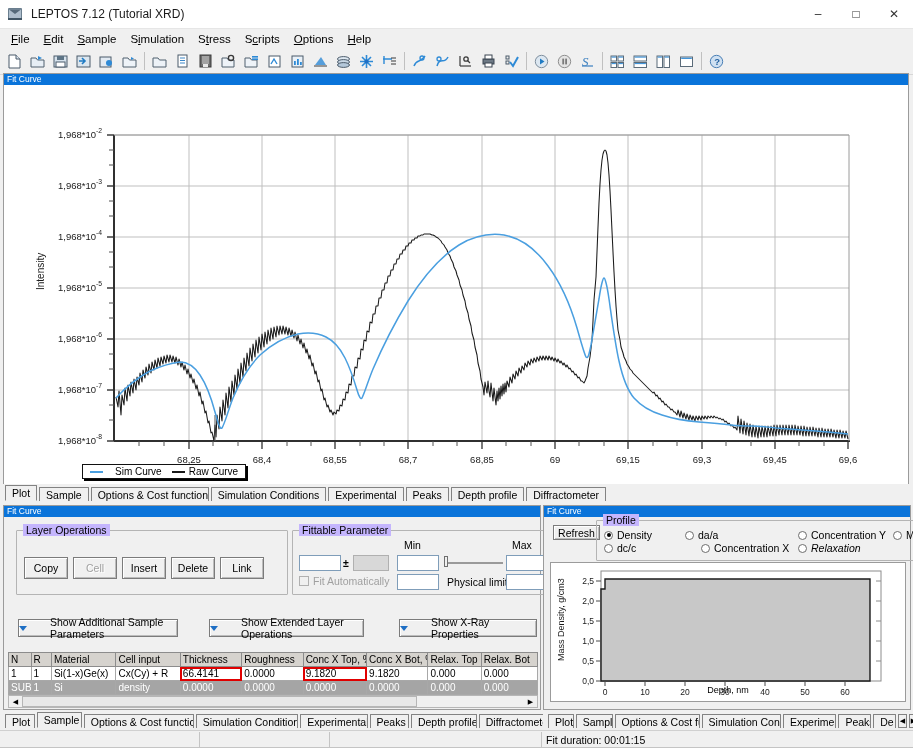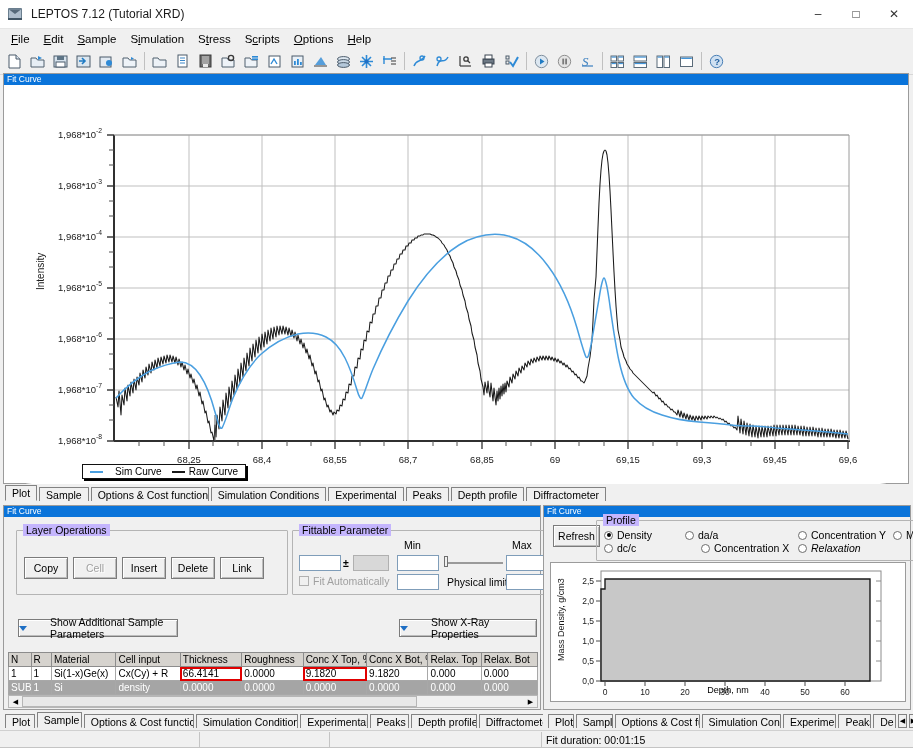--- a/index.html
+++ b/index.html
@@ -26,21 +26,21 @@
 
   
   .toolbar{height:26px;background:#f0f0f0;display:flex;align-items:center;padding-left:3px;border-bottom:1px solid #d7d7d7;}
   .tbtn{width:22px;height:22px;display:flex;align-items:center;justify-content:center;margin-right:1px;flex:none;}
   .tsep{width:7px;height:20px;flex:none;position:relative;}
   .tsep:after{content:"";position:absolute;left:3px;top:1px;width:1px;height:18px;background:#c0c0c0;}
 
   
   .panel-caption{height:11px;background:#0a74da;color:#fff;font-size:8.5px;line-height:11px;padding-left:3px;overflow:hidden;}
   .plotpanel{position:absolute;left:3px;top:73px;width:906px;height:411px;background:#fff;border:1px solid #9b9b9b;box-sizing:border-box;}
-  .plotbody{position:relative;width:100%;height:399px;background:#fff;border-radius:28px;}
+  .plotbody{position:relative;width:100%;height:399px;background:#fff;}
 
   
   .tabstrip{display:flex;align-items:flex-end;height:16px;padding-left:5px;background:#f0f0f0;gap:2px;}
   .tab{height:14px;line-height:14px;padding:0 6px;font-size:10.5px;background:#f0f0f0;border:1px solid #828282;border-bottom:none;
        box-sizing:border-box;white-space:nowrap;overflow:hidden;color:#000;border-radius:1px 1px 0 0;}
   .tab.active{height:16px;line-height:15px;background:#f0f0f0;border-bottom:1px solid #f0f0f0;font-weight:normal;}
   .tabarrow{width:13px;height:14px;border:1px solid #828282;background:#f0f0f0;display:flex;align-items:center;justify-content:center;font-size:7px;box-sizing:border-box;}
 
   
   .blpanel{position:absolute;left:3px;top:505px;width:538px;height:205px;background:#f0f0f0;border:1px solid #9b9b9b;box-sizing:border-box;}
@@ -531,20 +531,24 @@
       <span class="cbox" style="position:absolute;left:6px;top:45px;"></span>
       <span class="lbl dim" style="left:20px;top:44px;">Fit Automatically</span>
       <span class="tf" style="position:absolute;left:104px;top:43px;width:42px;height:16px;"></span>
       <span class="lbl" style="left:154px;top:45px;">Physical limits</span>
       <span class="tf" style="position:absolute;left:213px;top:43px;width:42px;height:16px;"></span>
     </div>
 
     <span class="wbtn2" style="position:absolute;left:14px;top:113px;width:160px;height:18px;">
       <span class="caret"></span>
       <span>Show Additional Sample Parameters</span>
+    </span>
+    <span class="wbtn2" style="position:absolute;left:205px;top:113px;width:155px;height:18px;">
+      <span class="caret"></span>
+      <span>Show Extended Layer Operations</span>
     </span>
     <span class="wbtn2" style="position:absolute;left:395px;top:113px;width:138px;height:18px;">
       <span class="caret"></span>
       <span>Show X-Ray Properties</span>
     </span>
 
     <table class="tbl">
       <colgroup>
         <col style="width:22px">
           <col style="width:20px">
@@ -614,21 +618,21 @@
     <span class="tab">Simulation Conditions</span>
     <span class="tab">Experimental</span>
     <span class="tab">Peaks</span>
     <span class="tab">Depth profile</span>
     <span class="tab">Diffractometer</span>
   </div>
 
   <div class="brpanel">
     <div class="panel-caption">Fit Curve</div>
 
-    <span class="btn" style="position:absolute;left:9px;top:19px;width:47px;height:22px;">Refresh</span>
+    <span class="btn" style="position:absolute;left:9px;top:19px;width:47px;height:15px;">Refresh</span>
 
     <div class="group" style="left:52px;top:14px;width:318px;height:39px;">
       <span class="glabel">Profile</span>
       <span class="rgroup" style="left:7px;top:8px;">
         <span class="radio on"></span>
         <span>Density</span>
       </span>
       <span class="rgroup" style="left:88px;top:8px;">
         <span class="radio"></span>
         <span>da/a</span>

